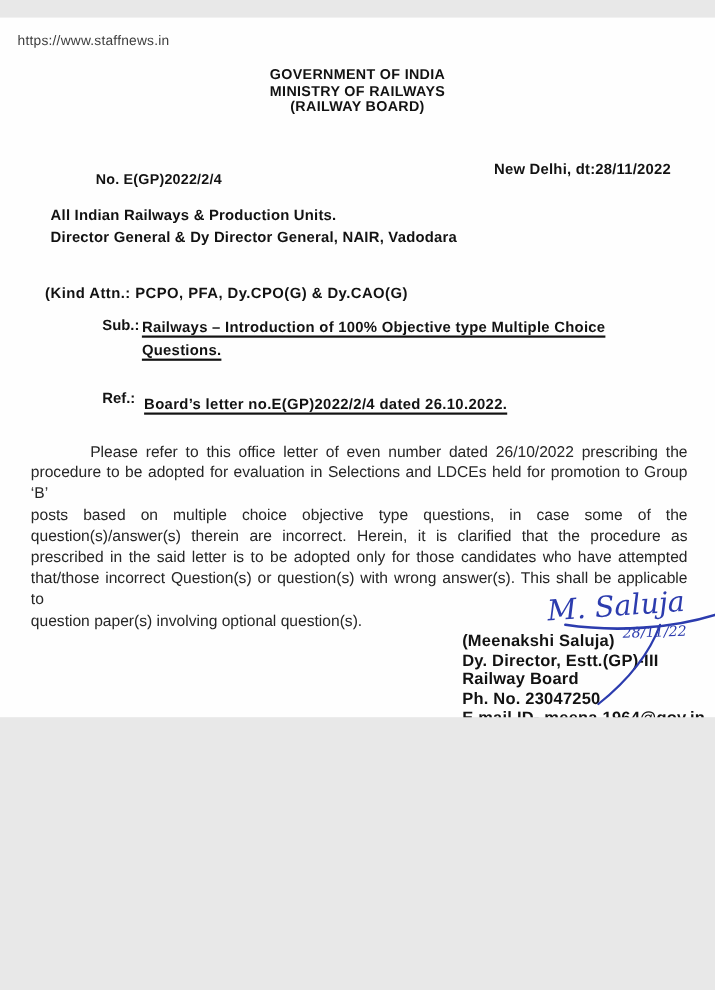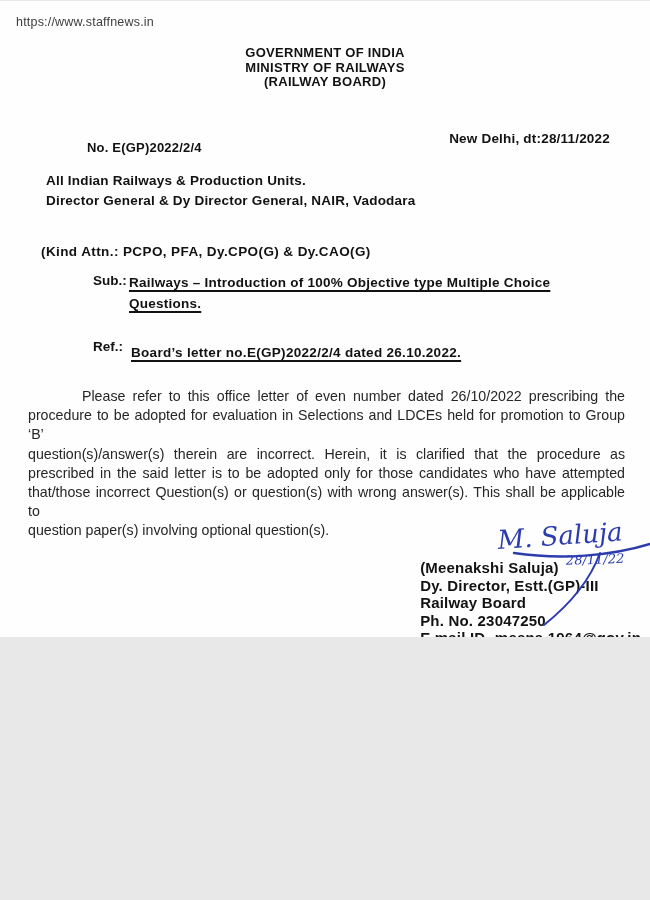--- a/index.html
+++ b/index.html
@@ -1,21 +1,21 @@
 <!DOCTYPE html>
 <html><head>
 <meta charset="utf-8">
 <style>
   * { margin: 0; padding: 0; box-sizing: border-box; }
   html, body { background: #e8e8e8; }
   .page {
     position: relative;
     width: 650px;
     height: 636px;
-    margin: 1px auto;
+    margin: 16px auto;
     background: #fefefe;
     overflow: hidden;
     font-family: "Liberation Sans", sans-serif;
     color: #1e1e1e;
   }
   .abs { position: absolute; }
   .b { font-weight: bold; color: #121212; }
 
   .watermark {
     left: 16px; top: 14px;
@@ -92,20 +92,21 @@
   </div>
 
   <div class="abs ref-row">
     <span class="ref-label b">Ref.:</span>
     <span class="ref-text b">Board’s letter no.E(GP)2022/2/4 dated 26.10.2022.</span>
   </div>
 
   <div class="abs body-text">
     <div class="jline first">Please refer to this office letter of even number dated  26/10/2022 prescribing the</div>
     <div class="jline">procedure to be adopted for evaluation in Selections and LDCEs held for promotion to Group ‘B’</div>
+    <div class="jline">posts based on multiple choice objective type questions, in case some of the</div>
     <div class="jline">question(s)/answer(s) therein are incorrect.  Herein, it is clarified that the procedure as</div>
     <div class="jline">prescribed in the said letter is to be adopted only for those candidates who have attempted</div>
     <div class="jline">that/those incorrect Question(s) or question(s) with wrong answer(s).  This shall be applicable to</div>
     <div class="jline last">question paper(s) involving optional question(s).</div>
   </div>
 
   <svg class="abs sig-svg" width="168" height="118" viewBox="0 0 168 118" aria-hidden="true">
     <text x="12" y="32" font-size="26" transform="rotate(-4 70 30)" fill="#2c3cae">M. Saluja</text>
     <path d="M28,40 C75,47 125,43 164,31" fill="none" stroke-width="2.4" stroke-linecap="round" stroke="#2c3cae"></path>
     <path d="M114,40 C106,62 88,88 58,112" fill="none" stroke-width="2" stroke-linecap="round" stroke="#2c3cae"></path>

